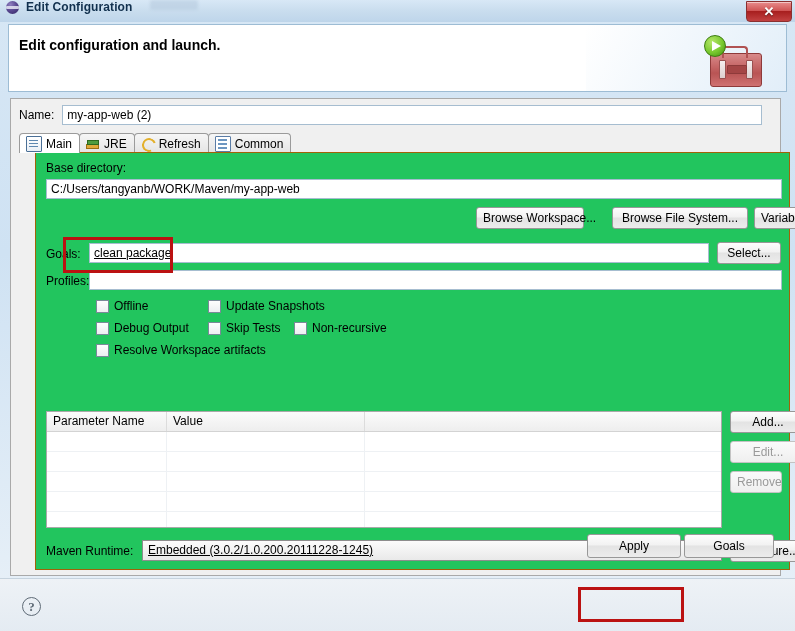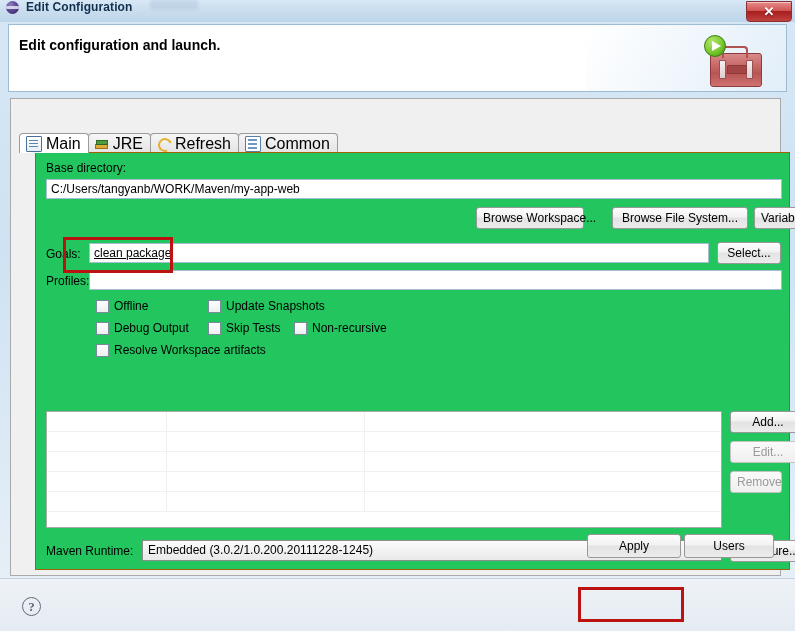--- a/index.html
+++ b/index.html
@@ -196,21 +196,21 @@
     position: absolute;
     left: 8px; top: 32px;
     width: 755px; height: 22px;
     display: flex;
     align-items: flex-end;
   }
   .tab {
     height: 20px;
     display: flex; align-items: center;
     padding: 0 7px 0 6px;
-    font-size: 16px;
+    font-size: 12px;
     background: linear-gradient(to bottom,#f6f6f6,#e4e4e4);
     border: 1px solid #9b9b9b;
     border-bottom: none;
     border-radius: 4px 4px 0 0;
     margin-right: -1px;
     cursor: pointer;
     box-sizing: border-box;
     color: #000;
   }
   .tab.active {
@@ -368,20 +368,21 @@
     position: absolute;
     background: linear-gradient(to bottom,#fcfcfc,#e9e9e9);
     border: 1px solid #8d8d8d;
     box-sizing: border-box;
     height: 21px;
     line-height: 19px;
     font-size: 12px;
     padding-left: 5px;
     color: #000;
     cursor: pointer;
+    text-decoration: underline;
   }
   .combo .arrow {
     position: absolute;
     right: 6px; top: 8px;
     width: 0; height: 0;
     border-left: 4px solid transparent;
     border-right: 4px solid transparent;
     border-top: 5px solid #333;
   }
 
@@ -446,20 +447,24 @@
       </div>
       <div class="briefcase-handle"></div>
       <div class="play-badge">
         <div class="tri"></div>
       </div>
     </div>
   </div>
 
   <div class="panel">
 
+    <div class="row-name">
+      <span class="lbl">Name:</span>
+      <input class="textfield" id="name-input" type="text" value="my-app-web (2)" style="">
+    </div>
 
     <div class="tabs">
       <div class="tab active">
         <span class="ticon ic-main"></span>
         <span class="tab-label">Main</span>
       </div>
       <div class="tab">
         <span class="ticon ic-jre"></span>
         <span class="tab-label">JRE</span>
       </div>
@@ -508,20 +513,25 @@
       <div class="cb-row" style="left:258px; top:168px;">
         <span class="cb"></span>
         <span class="cb-label">Non-recursive</span>
       </div>
       <div class="cb-row" style="left:60px; top:190px;">
         <span class="cb"></span>
         <span class="cb-label">Resolve Workspace artifacts</span>
       </div>
 
       <div class="ptable">
+        <div class="ptable-head">
+          <div class="pth c1">Parameter Name</div>
+          <div class="pth c2">Value</div>
+          <div class="pth c3"></div>
+        </div>
         <div class="ptr">
             <div class="ptd c1"></div>
             <div class="ptd c2"></div>
             <div class="ptd c3"></div>
           </div>
         <div class="ptr">
             <div class="ptd c1"></div>
             <div class="ptd c2"></div>
             <div class="ptd c3"></div>
           </div>
@@ -548,21 +558,21 @@
 
       <div class="field-label" style="left:10px; top:391px;">Maven Runtime:</div>
       <div class="combo" style="left:106px; top:387px; width:580px;">
         <span>Embedded (3.0.2/1.0.200.20111228-1245)</span>
         <span class="arrow"></span>
       </div>
       <div class="btn" style="position:absolute; left:694px; top:387px; width:76px;">Configure...</div>
     </div>
 
     <div class="btn" style="position:absolute; left:576px; top:435px; width:94px; height:24px; line-height:22px;">Apply</div>
-    <div class="btn" style="position:absolute; left:673px; top:435px; width:90px; height:24px; line-height:22px;">Users</div>
+    <div class="btn" style="position:absolute; left:673px; top:435px; width:90px; height:24px; line-height:22px;">Goals</div>
   </div>
 
   <div class="bottombar">
     <div class="help-icon">?</div>
 
   </div>
 
   <div class="annot" style="left:63px; top:237px; width:110px; height:36px;"></div>
   <div class="annot" style="left:578px; top:587px; width:106px; height:35px;"></div>
 

